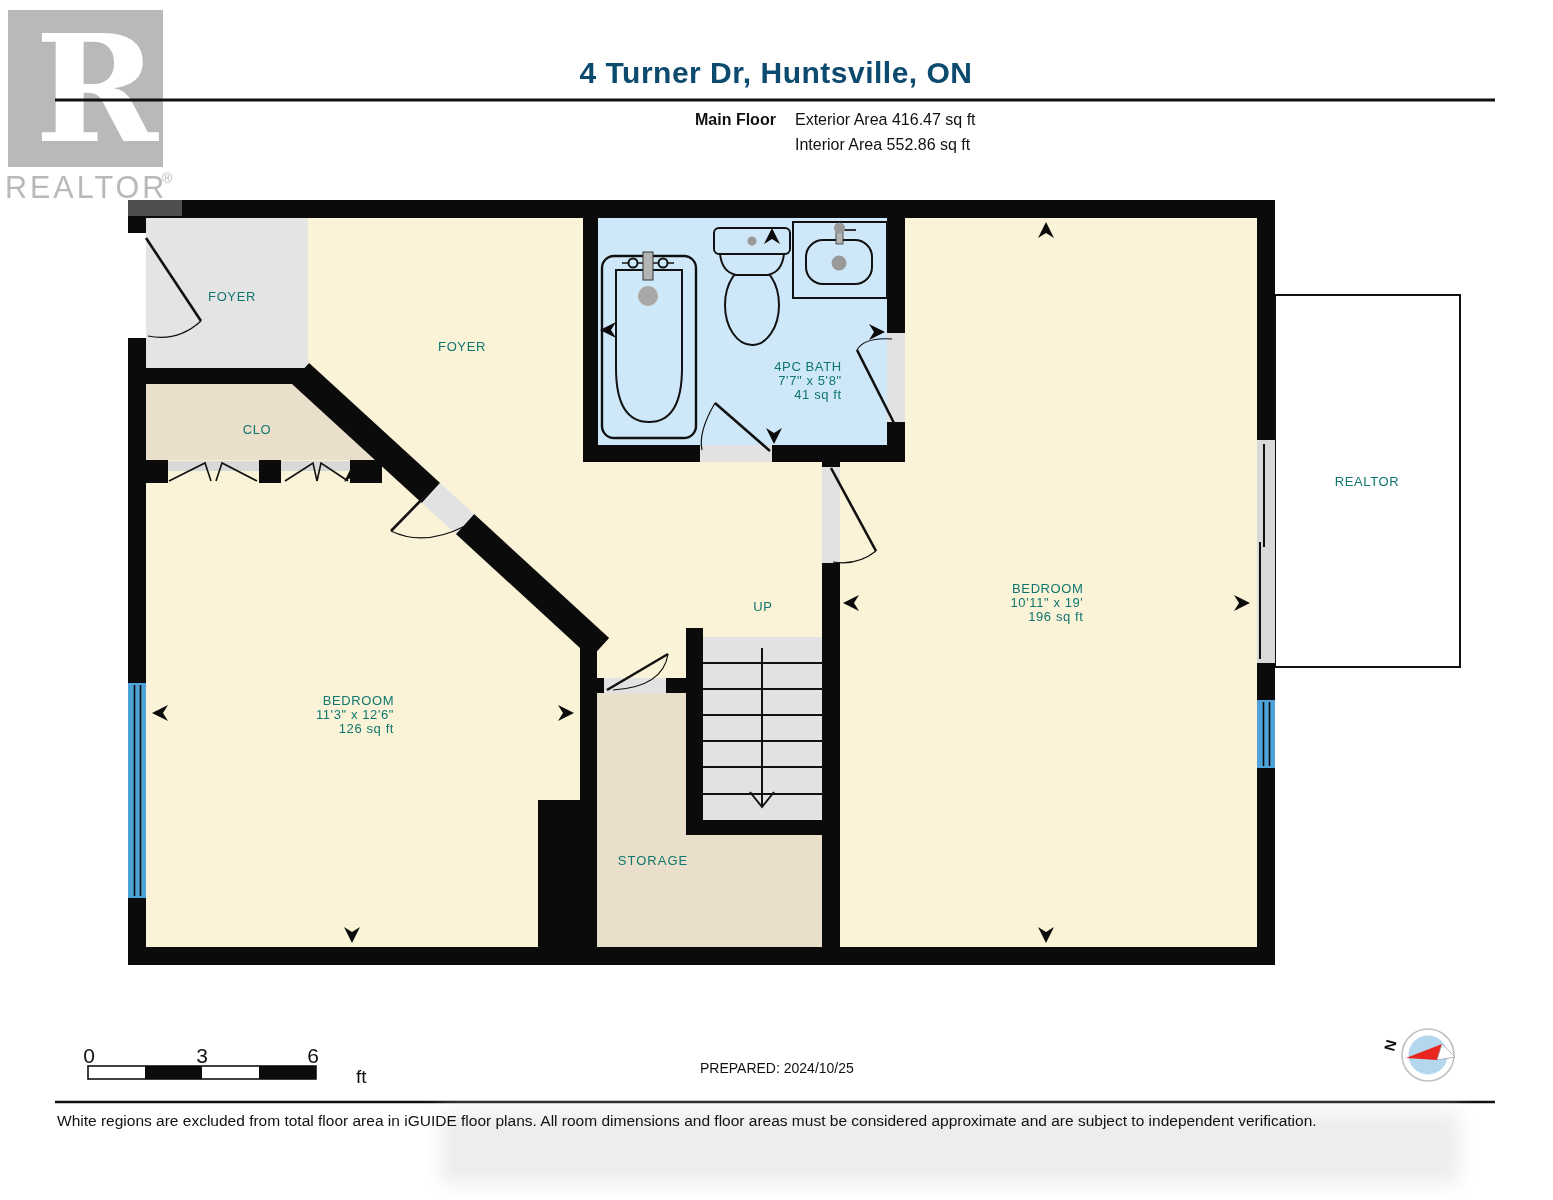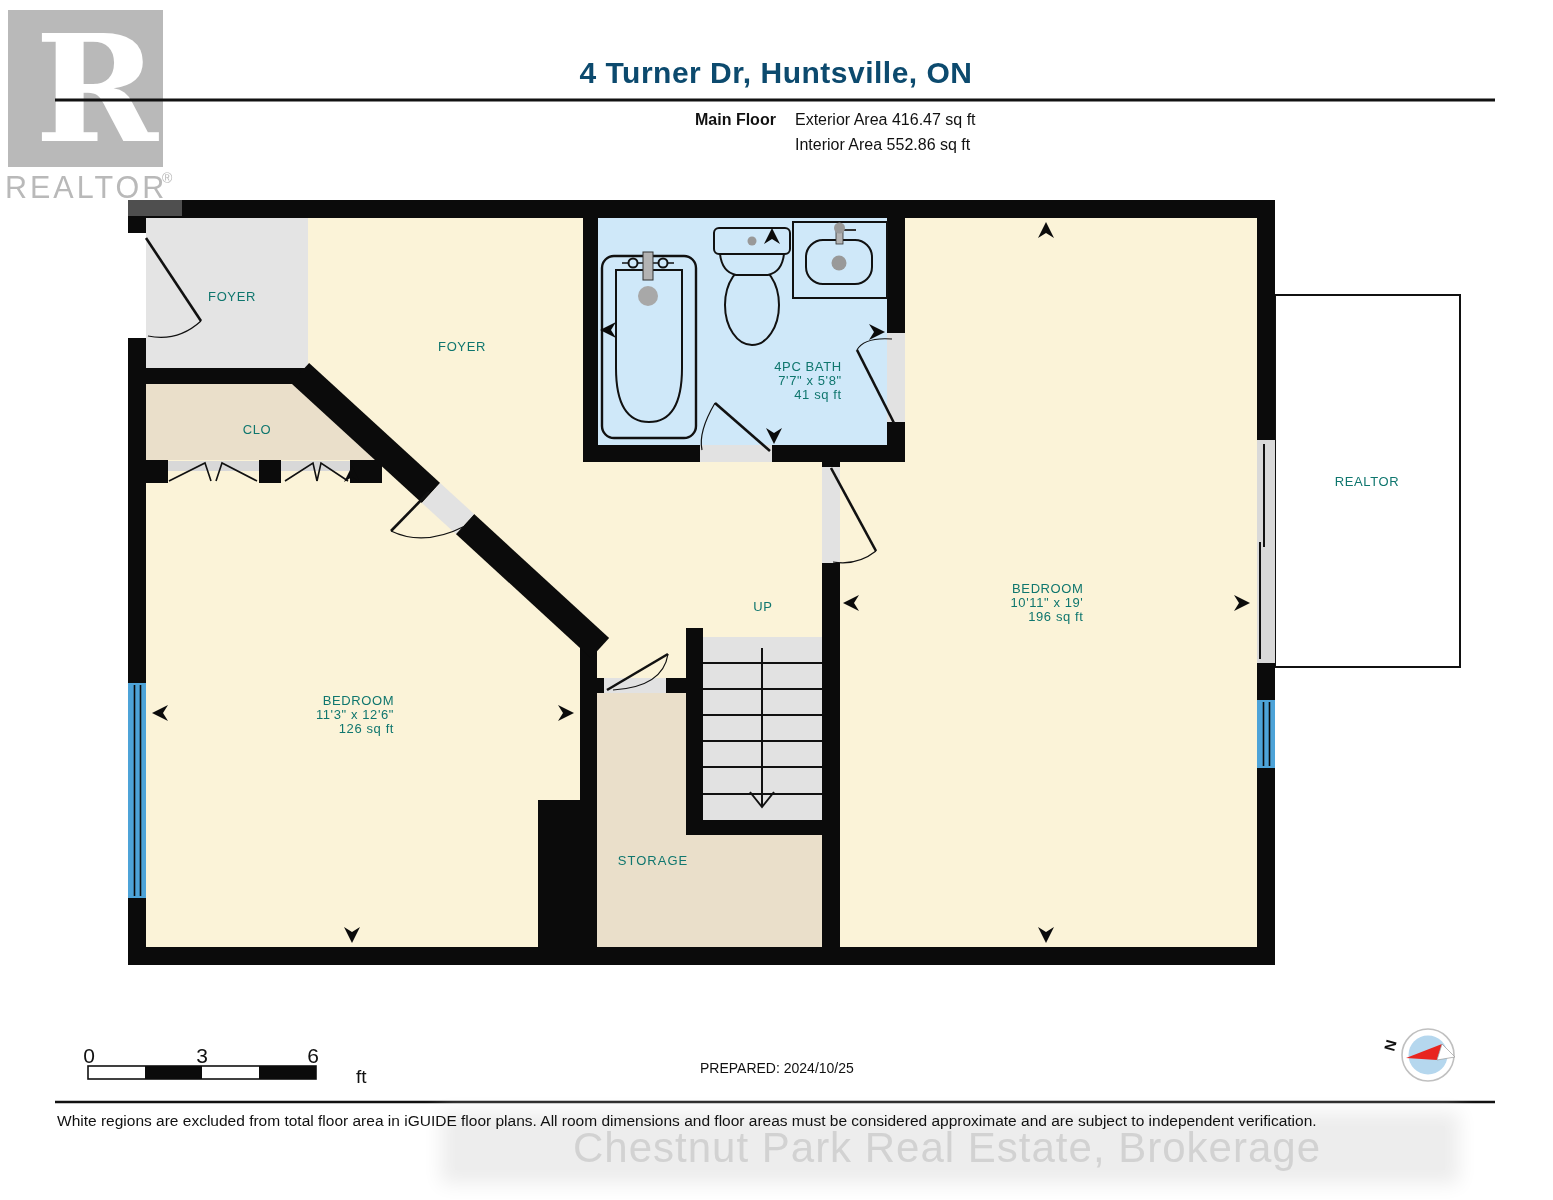--- a/index.html
+++ b/index.html
@@ -223,15 +223,14 @@
 
 <div class="scale-num" style="left:89px;top:1044px">0</div>
 <div class="scale-num" style="left:202px;top:1044px">3</div>
 <div class="scale-num" style="left:313px;top:1044px">6</div>
 <div class="scale-unit" style="left:324px;top:1066px">ft</div>
 
 <div class="prepared">PREPARED: 2024/10/25</div>
 
 <div class="wm-band"></div>
 <div class="disclaimer">White regions are excluded from total floor area in iGUIDE floor plans. All room dimensions and floor areas must be considered approximate and are subject to independent verification.</div>
-<div class="watermark">Chestnut Park Real Estate, Brokerage</div>
 
 </div>
 
 </body></html>

